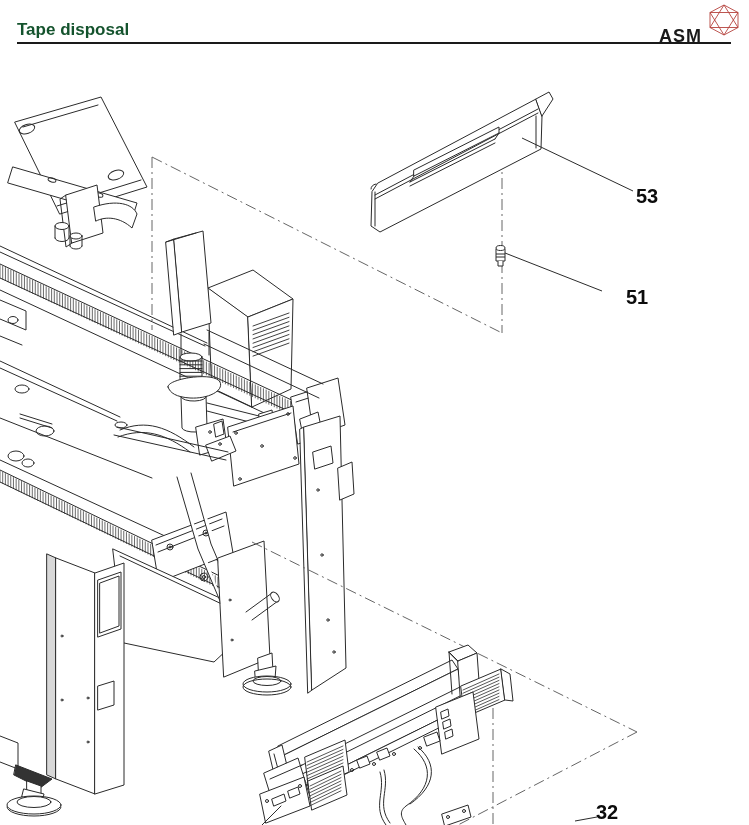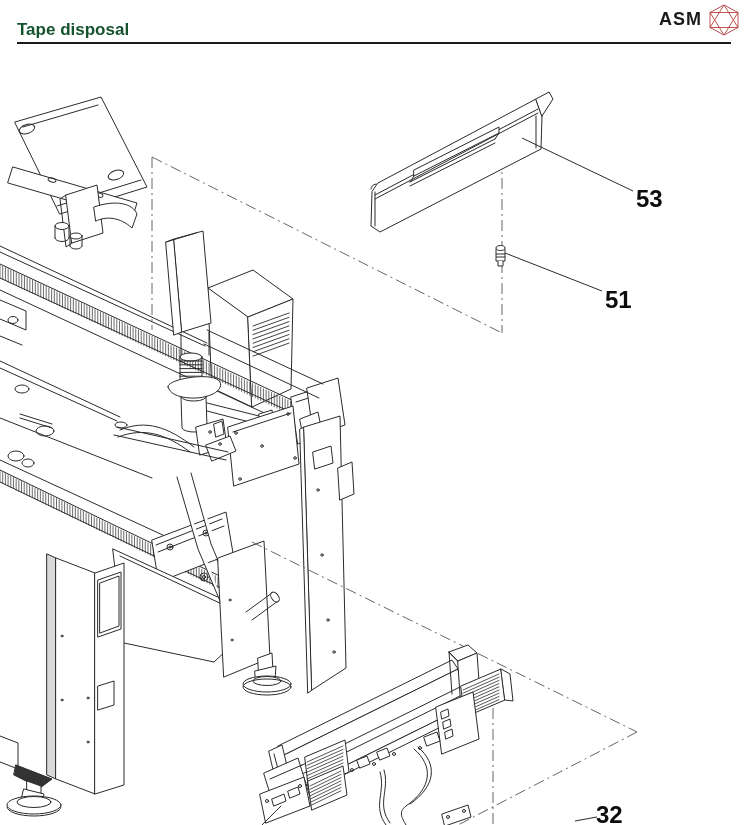--- a/index.html
+++ b/index.html
@@ -1,25 +1,25 @@
 <!DOCTYPE html>
 <html><head>
 <meta charset="utf-8">
 <style>
   html,body{margin:0;padding:0;background:#fff;}
   .page{position:relative;width:749px;height:825px;background:#ffffff;overflow:hidden;
         font-family:"Liberation Sans", sans-serif;}
   .title{position:absolute;left:17px;top:20px;font-size:17px;font-weight:bold;color:#14532d;}
   .rule{position:absolute;left:17px;top:42px;width:714px;height:2px;background:#1a1a1a;}
   .brand{position:absolute;left:659px;top:4px;display:flex;align-items:flex-start;gap:5px;}
-  .brand-name{font-size:18px;font-weight:bold;color:#1a1a1a;letter-spacing:1px;line-height:30px;}
+  .brand-name{font-size:18px;font-weight:bold;color:#1a1a1a;letter-spacing:1px;line-height:30px;margin-top:17px;}
   .fig{position:absolute;left:0;top:0;width:749px;height:825px;}
-  .callout{position:absolute;font-size:24px;font-weight:bold;color:#0c0c0c;}
+  .callout{position:absolute;font-size:20px;font-weight:bold;color:#0c0c0c;}
   #co53{left:636px;top:185px;}
-  #co51{left:605px;top:286px;}
+  #co51{left:626px;top:286px;}
   #co52{left:596px;top:801px;}
 </style>
 </head>
 <body>
 
 <div class="page">
 
   <div class="title">Tape disposal</div>
   <div class="rule"></div>
   <div class="brand">

